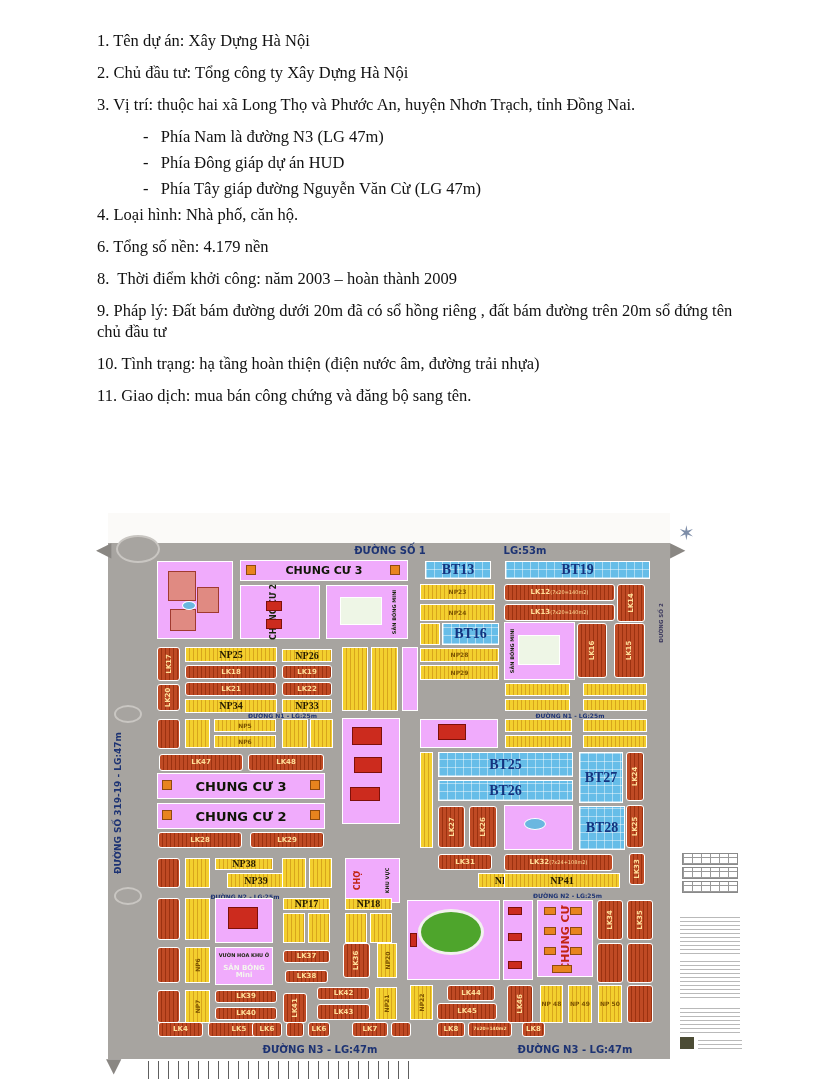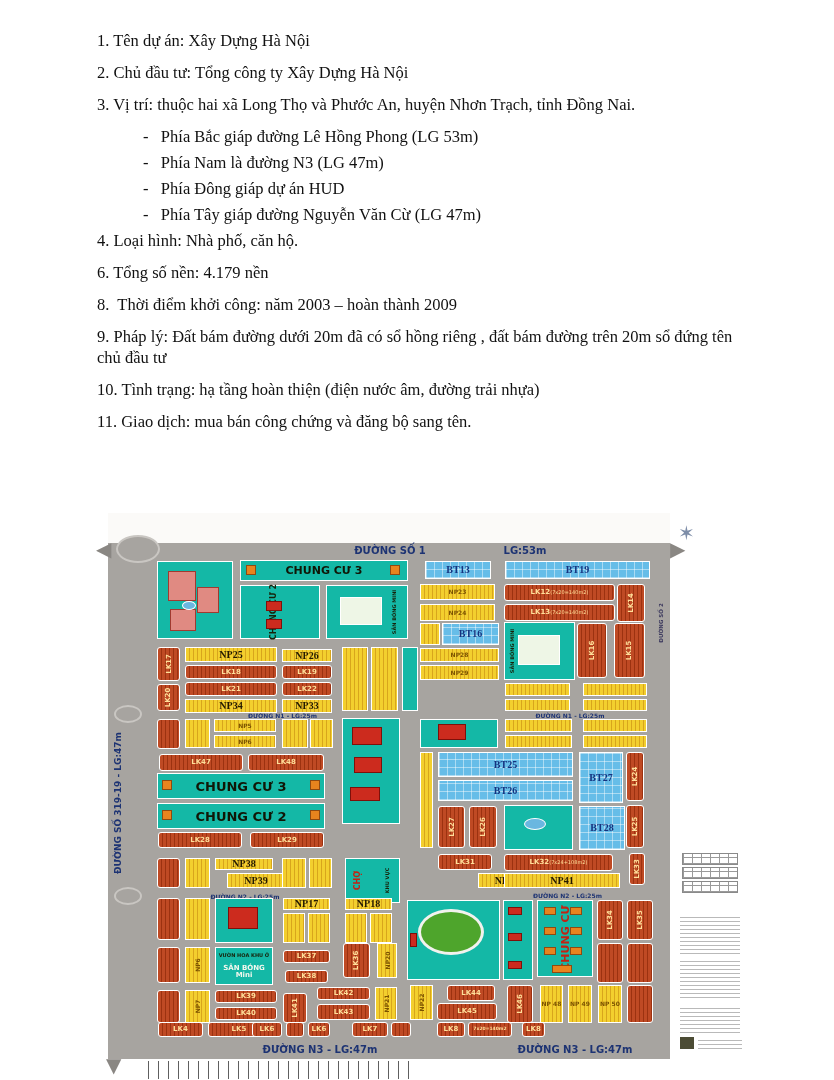--- a/index.html
+++ b/index.html
@@ -22,22 +22,22 @@
   .rl{background:transparent;}
   .np{background:repeating-linear-gradient(90deg,#f3cf2e 0 3px,#d8a51c 3px 4px);border:1px solid #fff;}
   .np .lab{color:#7a5200;font-size:6px;}
   .np.big .lab{color:#241a00;font-size:10px;font-family:"Liberation Serif",serif;}
   .lk{background:repeating-linear-gradient(90deg,#bf4a24 0 3px,#9c3210 3px 4px);border:1px solid #fff;border-radius:3px;}
   .lk .lab{color:#ffdf9a;font-size:7px;}
   .bt{background-color:#66bde8;
       background-image:repeating-linear-gradient(90deg,rgba(255,255,255,.45) 0 1px,transparent 1px 8px),
                        repeating-linear-gradient(0deg,rgba(255,255,255,.45) 0 1px,transparent 1px 8px);
       border:1px solid #fff;}
-  .bt .lab{color:#14337f;font-size:10px;font-family:"Liberation Serif",serif;}
-  .grn{background:#14b8a6;border:1px solid #fff;}
+  .bt .lab{color:#14337f;font-size:14px;font-family:"Liberation Serif",serif;}
+  .grn{background:#f0abfc;border:1px solid #fff;}
   .grn .lab{color:#12370a;font-size:7px;}
   .lt{background:#fff;border:1px solid #8a8a8a;
       background-image:repeating-linear-gradient(90deg,#9a9a9a 0 1px,transparent 1px 9px),
                        repeating-linear-gradient(0deg,#9a9a9a 0 1px,transparent 1px 6px);}
   .ltx{background:repeating-linear-gradient(0deg,#b9b9b9 0 1px,transparent 1px 4px);}
   .stamp{background:#4c4c35;}
   .ticks{background:repeating-linear-gradient(90deg,#5f5f5f 0 1px,transparent 1px 10px);}
   .sub{display:block;font-size:5px;font-weight:normal;}
   
   .pinkb{background:#e08a82;border:1px solid #a03a30;}
@@ -51,21 +51,20 @@
   .cmp{color:#7d8da8;font-size:20px;font-family:"DejaVu Sans",sans-serif;}
 </style>
 </head>
 <body>
 
 <div class="doc">
   <div id="doc-lines">
       <div class="docline">1. Tên dự án: Xây Dựng Hà Nội</div>
       <div class="docline">2. Chủ đầu tư: Tổng công ty Xây Dựng Hà Nội</div>
       <div class="docline">3. Vị trí: thuộc hai xã Long Thọ và Phước An, huyện Nhơn Trạch, tỉnh Đồng Nai.</div>
-      <div class="docline indent">-   Phía Bắc giáp đường Lê Hồng Phong (LG 53m)</div>
       <div class="docline indent">-   Phía Nam là đường N3 (LG 47m)</div>
       <div class="docline indent">-   Phía Đông giáp dự án HUD</div>
       <div class="docline indent">-   Phía Tây giáp đường Nguyễn Văn Cừ (LG 47m)</div>
       <div class="docline">4. Loại hình: Nhà phố, căn hộ.</div>
       <div class="docline">6. Tổng số nền: 4.179 nền</div>
       <div class="docline">8.  Thời điểm khởi công: năm 2003 – hoàn thành 2009</div>
       <div class="docline">9. Pháp lý: Đất bám đường dưới 20m đã có sổ hồng riêng , đất bám đường trên 20m sổ đứng tên chủ đầu tư</div>
       <div class="docline">10. Tình trạng: hạ tầng hoàn thiện (điện nước âm, đường trải nhựa)</div>
       <div class="docline">11. Giao dịch: mua bán công chứng và đăng bộ sang tên.</div>
     </div>

